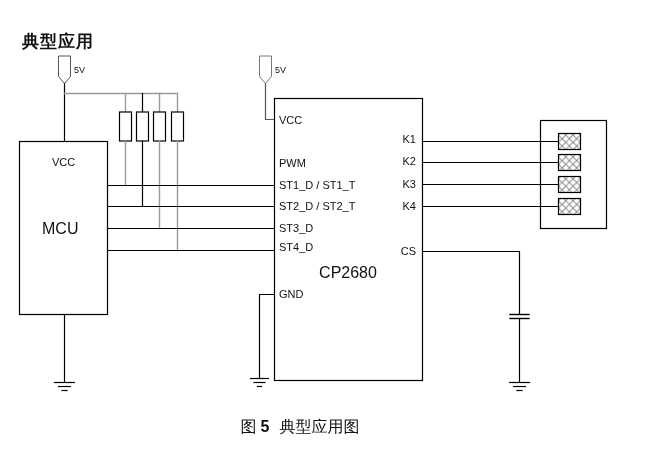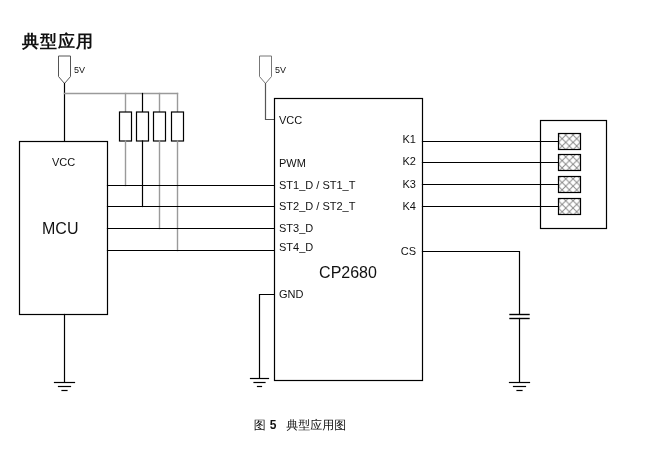--- a/index.html
+++ b/index.html
@@ -1,20 +1,20 @@
 <!DOCTYPE html>
 <html><head>
 <meta charset="utf-8">
 <style>
   html, body { margin: 0; padding: 0; background: #ffffff; }
   body { width: 662px; height: 470px; position: relative; overflow: hidden; font-family: "Liberation Sans", "DejaVu Sans", sans-serif; }
   #diagram { position: absolute; left: 0; top: 0; }
   .t { font-family: "Liberation Sans", "DejaVu Sans", sans-serif; fill: #111; }
   .title { position: absolute; left: 22px; top: 12px; font-size: 17px; font-weight: bold; color: #111; font-family: "DejaVu Sans", sans-serif; letter-spacing: 1px; margin-top: 18px; }
-  .caption { position: absolute; left: 0; width: 600px; top: 417px; text-align: center; font-size: 12px; color: #111; font-family: "DejaVu Sans", sans-serif; }
+  .caption { position: absolute; left: 0; width: 600px; top: 417px; text-align: center; font-size: 16px; color: #111; font-family: "DejaVu Sans", sans-serif; }
   .caption .num { font-weight: bold; margin: 0 10px 0 4px; font-family: "Liberation Sans", sans-serif; }
 </style>
 </head>
 <body>
 
 <div class="title">典型应用</div>
 
 <svg id="diagram" width="662" height="470" viewBox="0 0 662 470">
   <g fill="none" stroke-linecap="square">
 

